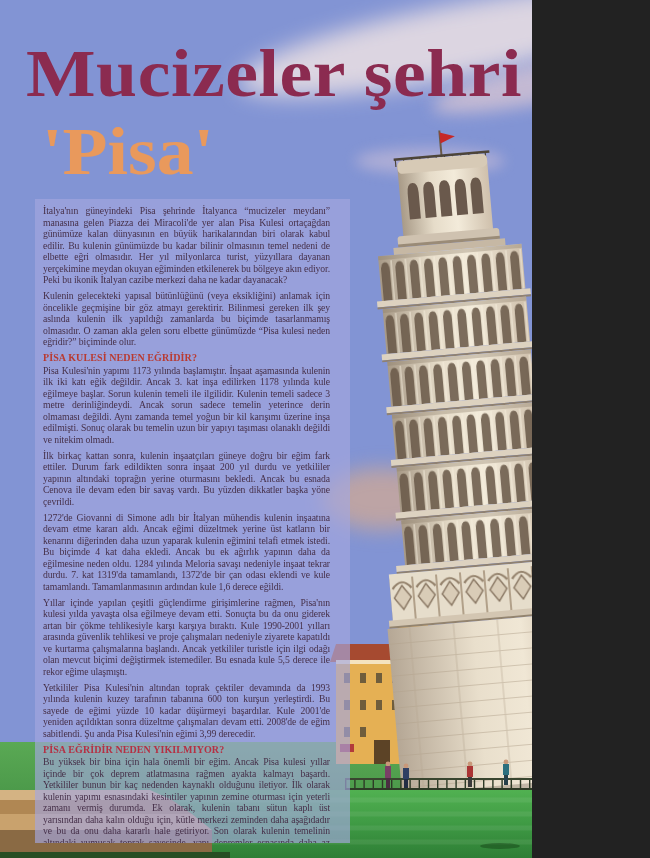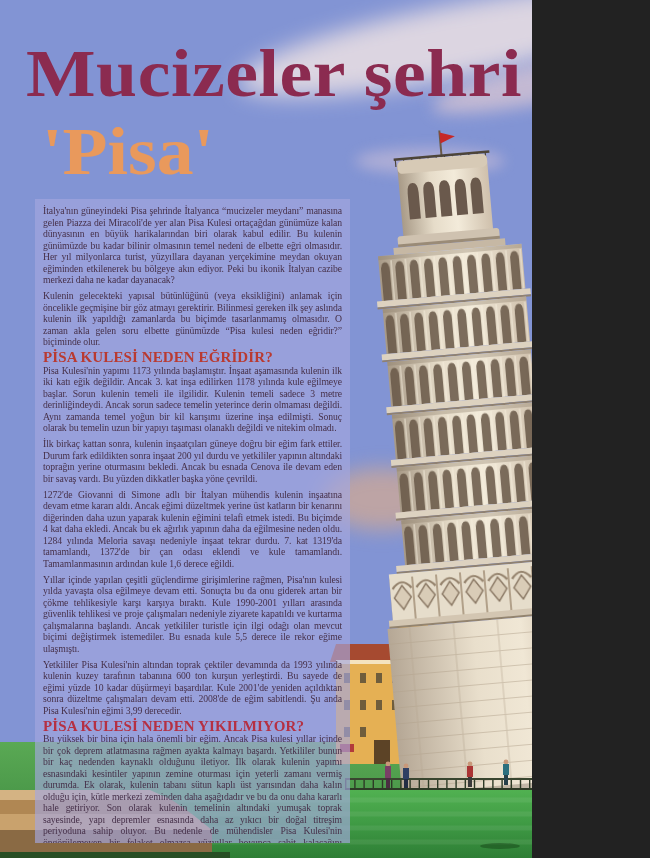--- a/index.html
+++ b/index.html
@@ -23,25 +23,25 @@
   .c5{top:425px;left:535px;width:140px;height:72px;background:rgba(250,192,130,.45);filter:blur(11px);}
   .c6{top:295px;left:588px;width:95px;height:130px;background:rgba(206,196,216,.38);filter:blur(11px);}
   .scene{position:absolute;left:0;top:0;}
   
   .title,.subtitle{position:absolute;margin:0;font-weight:bold;line-height:1;
       transform:scaleX(1.1);transform-origin:left top;white-space:nowrap;}
   .title{left:26px;top:40px;font-size:67px;letter-spacing:.5px;color:var(--title-color,#8b2b50);}
   .subtitle{left:42px;top:118px;font-size:67px;color:var(--subtitle-color,#e9995c);}
   
   .panel{position:absolute;left:35px;top:199px;width:315px;height:644px;
-      box-sizing:border-box;padding:6px 8px 4px 8px;overflow:hidden;
+      box-sizing:border-box;padding:6px 20px 4px 8px;overflow:hidden;
       background:var(--panel-bg-color,rgba(164,167,223,.66));}
   .panel p{margin:0 0 4.5px 0;font-size:9.7px;line-height:11.5px;text-align:justify;
       color:var(--body-text-color,#463049);letter-spacing:-.1px;}
-  .sec-h{margin:2px 0 1px 0;font-size:15px;line-height:11.5px;font-weight:bold;letter-spacing:.1px;}
+  .sec-h{margin:2px 0 1px 0;font-size:10px;line-height:11.5px;font-weight:bold;letter-spacing:.1px;}
   .sec-h.first{color:var(--heading-color,#b93a31);}
   .sec-h.second{color:var(--heading2-color,#b53043);}
   
   .footer{position:absolute;left:556px;top:813px;display:flex;align-items:center;gap:3px;margin-top:48px;}
   .pagenum{font-size:14px;color:var(--page-number-color,#f2efe6);letter-spacing:.5px;}
 </style>
 </head>
 <body>
 
 <div class="page">
@@ -269,21 +269,21 @@
 
   <div class="panel">
     <p>İtalya'nın güneyindeki Pisa şehrinde İtalyanca “mucizeler meydanı” manasına gelen Piazza dei Miracoli'de yer alan Pisa Kulesi ortaçağdan günümüze kalan dünyasının en büyük harikalarından biri olarak kabul edilir. Bu kulenin günümüzde bu kadar bilinir olmasının temel nedeni de elbette eğri olmasıdır. Her yıl milyonlarca turist, yüzyıllara dayanan yerçekimine meydan okuyan eğiminden etkilenerek bu bölgeye akın ediyor. Peki bu ikonik İtalyan cazibe merkezi daha ne kadar dayanacak?</p>
     <p>Kulenin gelecekteki yapısal bütünlüğünü (veya eksikliğini) anlamak için öncelikle geçmişine bir göz atmayı gerektirir. Bilinmesi gereken ilk şey aslında kulenin ilk yapıldığı zamanlarda bu biçimde tasarlanmamış olmasıdır. O zaman akla gelen soru elbette günümüzde “Pisa kulesi neden eğridir?” biçiminde olur.</p>
     <h2 class="sec-h first">PİSA KULESİ NEDEN EĞRİDİR?</h2>
     <p>Pisa Kulesi'nin yapımı 1173 yılında başlamıştır. İnşaat aşamasında kulenin ilk iki katı eğik değildir. Ancak 3. kat inşa edilirken 1178 yılında kule eğilmeye başlar. Sorun kulenin temeli ile ilgilidir. Kulenin temeli sadece 3 metre derinliğindeydi. Ancak sorun sadece temelin yeterince derin olmaması değildi. Aynı zamanda temel yoğun bir kil karışımı üzerine inşa edilmişti. Sonuç olarak bu temelin uzun bir yapıyı taşıması olanaklı değildi ve nitekim olmadı.</p>
     <p>İlk birkaç kattan sonra, kulenin inşaatçıları güneye doğru bir eğim fark ettiler. Durum fark edildikten sonra inşaat 200 yıl durdu ve yetkililer yapının altındaki toprağın yerine oturmasını bekledi. Ancak bu esnada Cenova ile devam eden bir savaş vardı. Bu yüzden dikkatler başka yöne çevrildi.</p>
     <p>1272'de Giovanni di Simone adlı bir İtalyan mühendis kulenin inşaatına devam etme kararı aldı. Ancak eğimi düzeltmek yerine üst katların bir kenarını diğerinden daha uzun yaparak kulenin eğimini telafi etmek istedi. Bu biçimde 4 kat daha ekledi. Ancak bu ek ağırlık yapının daha da eğilmesine neden oldu. 1284 yılında Meloria savaşı nedeniyle inşaat tekrar durdu. 7. kat 1319'da tamamlandı, 1372'de bir çan odası eklendi ve kule tamamlandı. Tamamlanmasının ardından kule 1,6 derece eğildi.</p>
     <p>Yıllar içinde yapılan çeşitli güçlendirme girişimlerine rağmen, Pisa'nın kulesi yılda yavaşta olsa eğilmeye devam etti. Sonuçta bu da onu giderek artan bir çökme tehlikesiyle karşı karşıya bıraktı. Kule 1990-2001 yılları arasında güvenlik tehlikesi ve proje çalışmaları nedeniyle ziyarete kapatıldı ve kurtarma çalışmalarına başlandı. Ancak yetkililer turistle için ilgi odağı olan mevcut biçimi değiştirmek istemediler. Bu esnada kule 5,5 derece ile rekor eğime ulaşmıştı.</p>
     <p>Yetkililer Pisa Kulesi'nin altından toprak çektiler devamında da 1993 yılında kulenin kuzey tarafının tabanına 600 ton kurşun yerleştirdi. Bu sayede de eğimi yüzde 10 kadar düşürmeyi başardılar. Kule 2001'de yeniden açıldıktan sonra düzeltme çalışmaları devam etti. 2008'de de eğim sabitlendi. Şu anda Pisa Kulesi'nin eğimi 3,99 derecedir.</p>
-    <h2 class="sec-h second">PİSA KULESİ NEDEN YIKILMIYOR?</h2>
+    <h2 class="sec-h second">PİSA EĞRİDİR NEDEN YIKILMIYOR?</h2>
     <p>Bu yüksek bir bina için hala önemli bir eğim. Ancak Pisa kulesi yıllar içinde bir çok deprem atlatmasına rağmen ayakta kalmayı başardı. Yetkililer bunun bir kaç nedenden kaynaklı olduğunu iletiyor. İlk olarak kulenin yapımı esnasındaki kesintiler yapının zemine oturması için yeterli zamanı vermiş durumda. Ek olarak, kulenin tabanı sütun kaplı üst yarısından daha kalın olduğu için, kütle merkezi zeminden daha aşağıdadır ve bu da onu daha kararlı hale getiriyor. Son olarak kulenin temelinin altındaki yumuşak toprak sayesinde, yapı depremler esnasında daha az yıkıcı bir doğal titreşim periyoduna sahip oluyor. Bu nedenle de mühendisler Pisa Kulesi'nin öngörülemeyen bir felaket olmazsa yüzyıllar boyunca sabit kalacağını düşünüyor.</p>
   </div>
 
   <div class="footer">
     <svg width="30" height="15" viewBox="0 0 30 15">
       <polygon points="2,13.5 9,1 13.5,13.5 10.5,13.5 8.6,9.2 5.2,9.2 4.2,13.5" fill="var(--logo-color,#d42020)"></polygon>
       <rect x="13" y="9.5" width="12" height="2" fill="var(--logo-color,#d42020)" transform="skewX(-18)"></rect>
     </svg>
     <span class="pagenum">15</span>
   </div>

